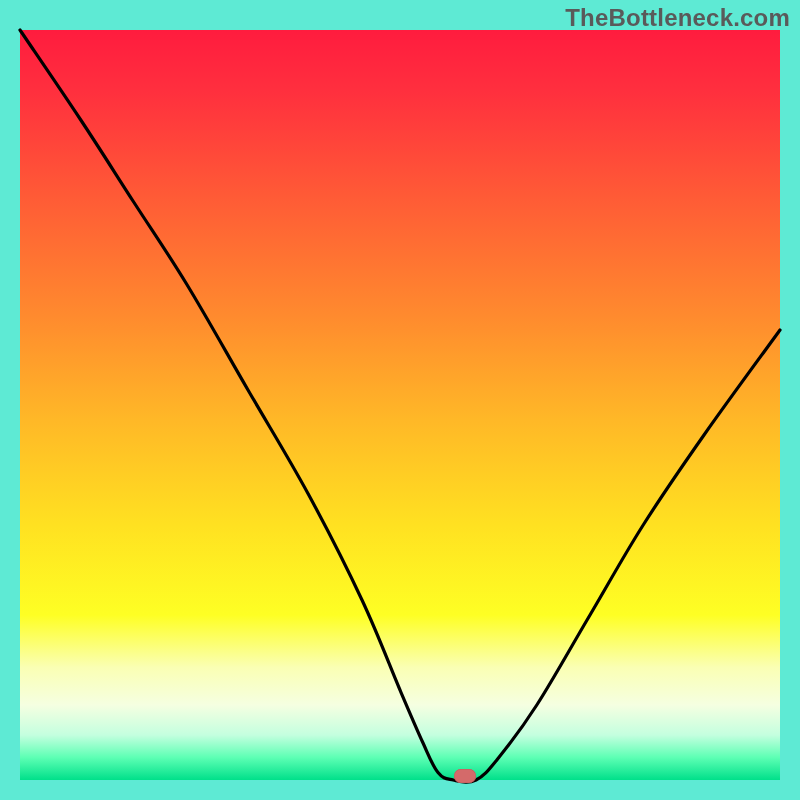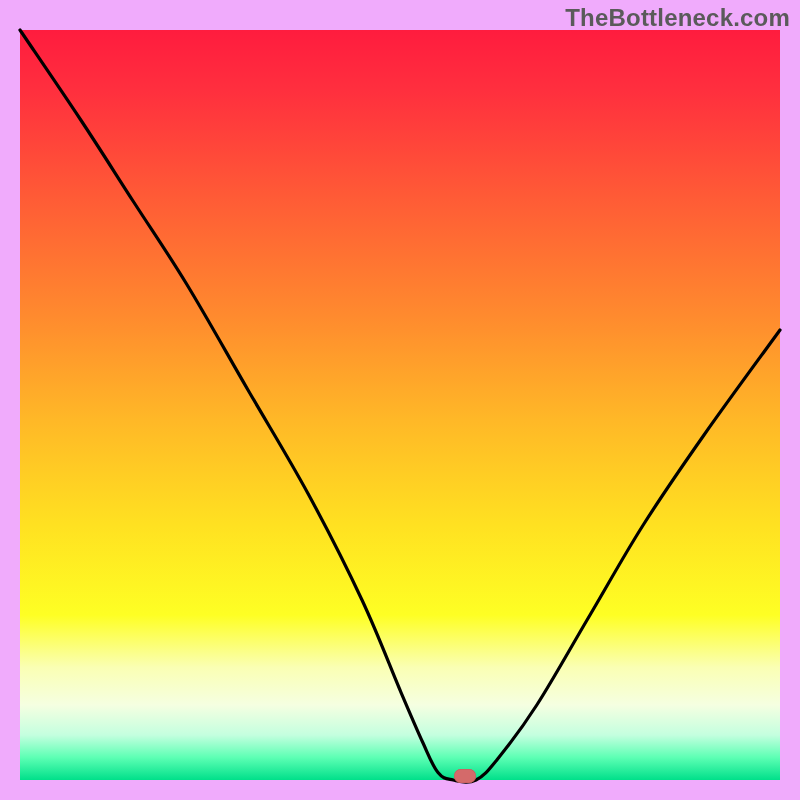--- a/index.html
+++ b/index.html
@@ -8,21 +8,21 @@
     width: 800px;
     height: 800px;
     background: #000;
     font-family: Arial, Helvetica, sans-serif;
     overflow: hidden;
   }
   .frame {
     position: relative;
     width: 800px;
     height: 800px;
-    background: #f0abfc;
+    background: #5eead4;
   }
   .watermark {
     position: absolute;
     top: 4px;
     right: 10px;
     color: #5a5a5a;
     font-size: 24px;
     font-weight: 600;
     letter-spacing: 0.2px;
     z-index: 10;

